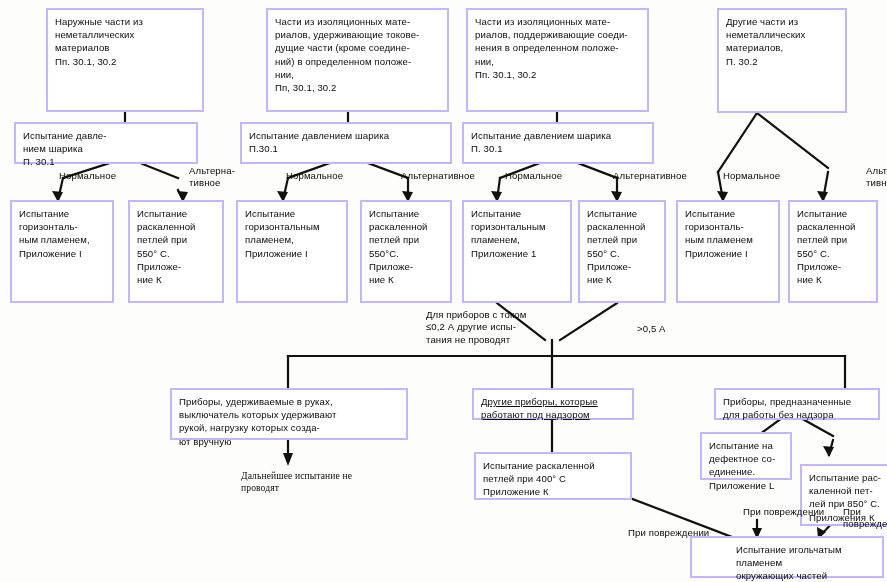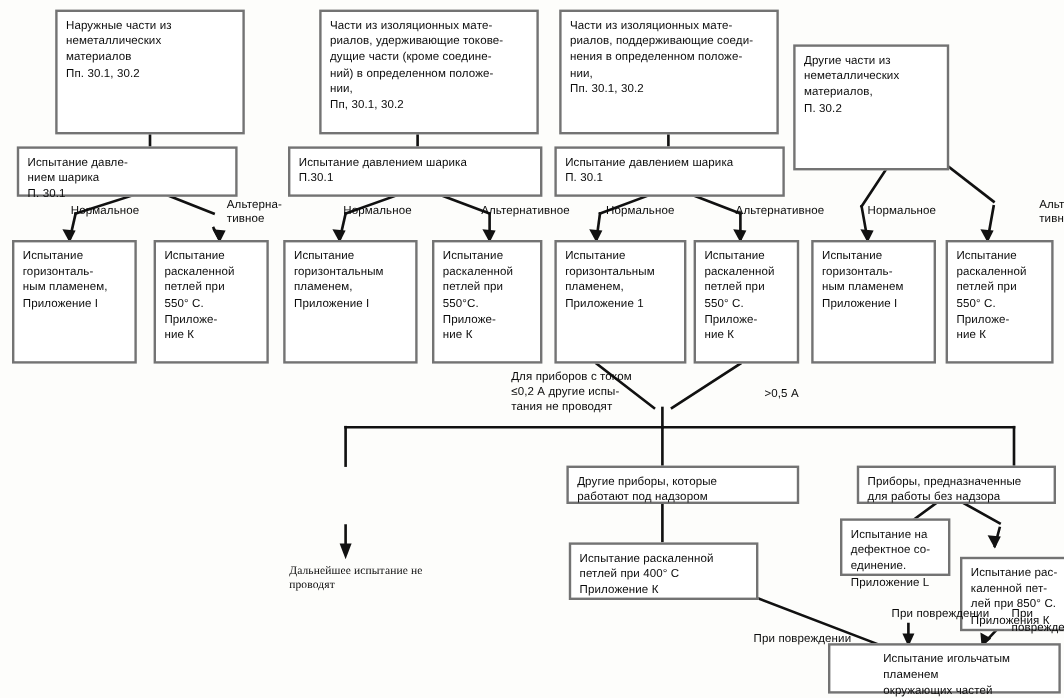--- a/index.html
+++ b/index.html
@@ -18,21 +18,21 @@
   svg.wires {
     position: absolute;
     left: 0; top: 0;
     width: 887px;
     height: 582px;
     pointer-events: none;
   }
   .box {
     position: absolute;
     box-sizing: border-box;
-    border: 2px solid #737373;
+    border: 2px solid #c4b5fd;
     background: #ffffff;
     padding: 5px 6px 4px 7px;
     font-size: 9.6px;
     line-height: 13.2px;
     color: #0b0b0b;
     letter-spacing: 0.1px;
     white-space: pre-line;
     z-index: 3;
   }
   .lbl {
@@ -139,21 +139,21 @@
 ний)  в определенном положе-
 нии,
 Пп, 30.1, 30.2</div>
 
   <div class="box" style="left:466px; top:8px; width:183px; height:104px;">Части из изоляционных мате-
 риалов, поддерживающие соеди-
 нения в определенном положе-
 нии,
 Пп. 30.1, 30.2</div>
 
-  <div class="box" style="left:661px; top:8px; width:130px; height:105px;margin-top:29px;">Другие части из
+  <div class="box" style="left:717px; top:8px; width:130px; height:105px;">Другие части из
 неметаллических
 материалов,
 П. 30.2</div>
 
   <div class="box" style="left:14px; top:122px; width:184px; height:42px; ">Испытание давле-
 нием шарика
 П. 30.1</div>
 
   <div class="box" style="left:240px; top:122px; width:212px; height:42px;">Испытание давлением шарика
 П.30.1</div>
@@ -222,22 +222,26 @@
 550° С.
 Приложе-
 ние К</div>
 
   <div class="lbl" style="left:383px; top:309px;">Для приборов с током
 ≤0,2 А другие испы-
 тания не проводят</div>
 
   <div class="lbl" style="left:594px; top:323px;text-align:center;">&gt;0,5 А</div>
 
-
-  <div class="box" style="left:472px; top:388px; width:194px; height:32px;">Другие приборы, которые
+  <div class="box" style="left:170px; top:388px; width:238px; height:52px;">Приборы, удерживаемые в руках,
+выключатель которых удерживают
+рукой, нагрузку которых созда-
+ют вручную</div>
+
+  <div class="box" style="left:472px; top:388px; width:162px; height:32px;text-decoration:underline;">Другие приборы, которые
 работают под надзором</div>
 
   <div class="box" style="left:714px; top:388px; width:166px; height:32px;">Приборы, предназначенные
 для работы без надзора</div>
 
   <div class="lbl" style="left:198px; top:470px;font-family:Liberation Serif, serif;">Дальнейшее испытание не
 проводят</div>
 
   <div class="box" style="left:474px; top:452px; width:158px; height:48px;">Испытание раскаленной
 петлей при 400° С

